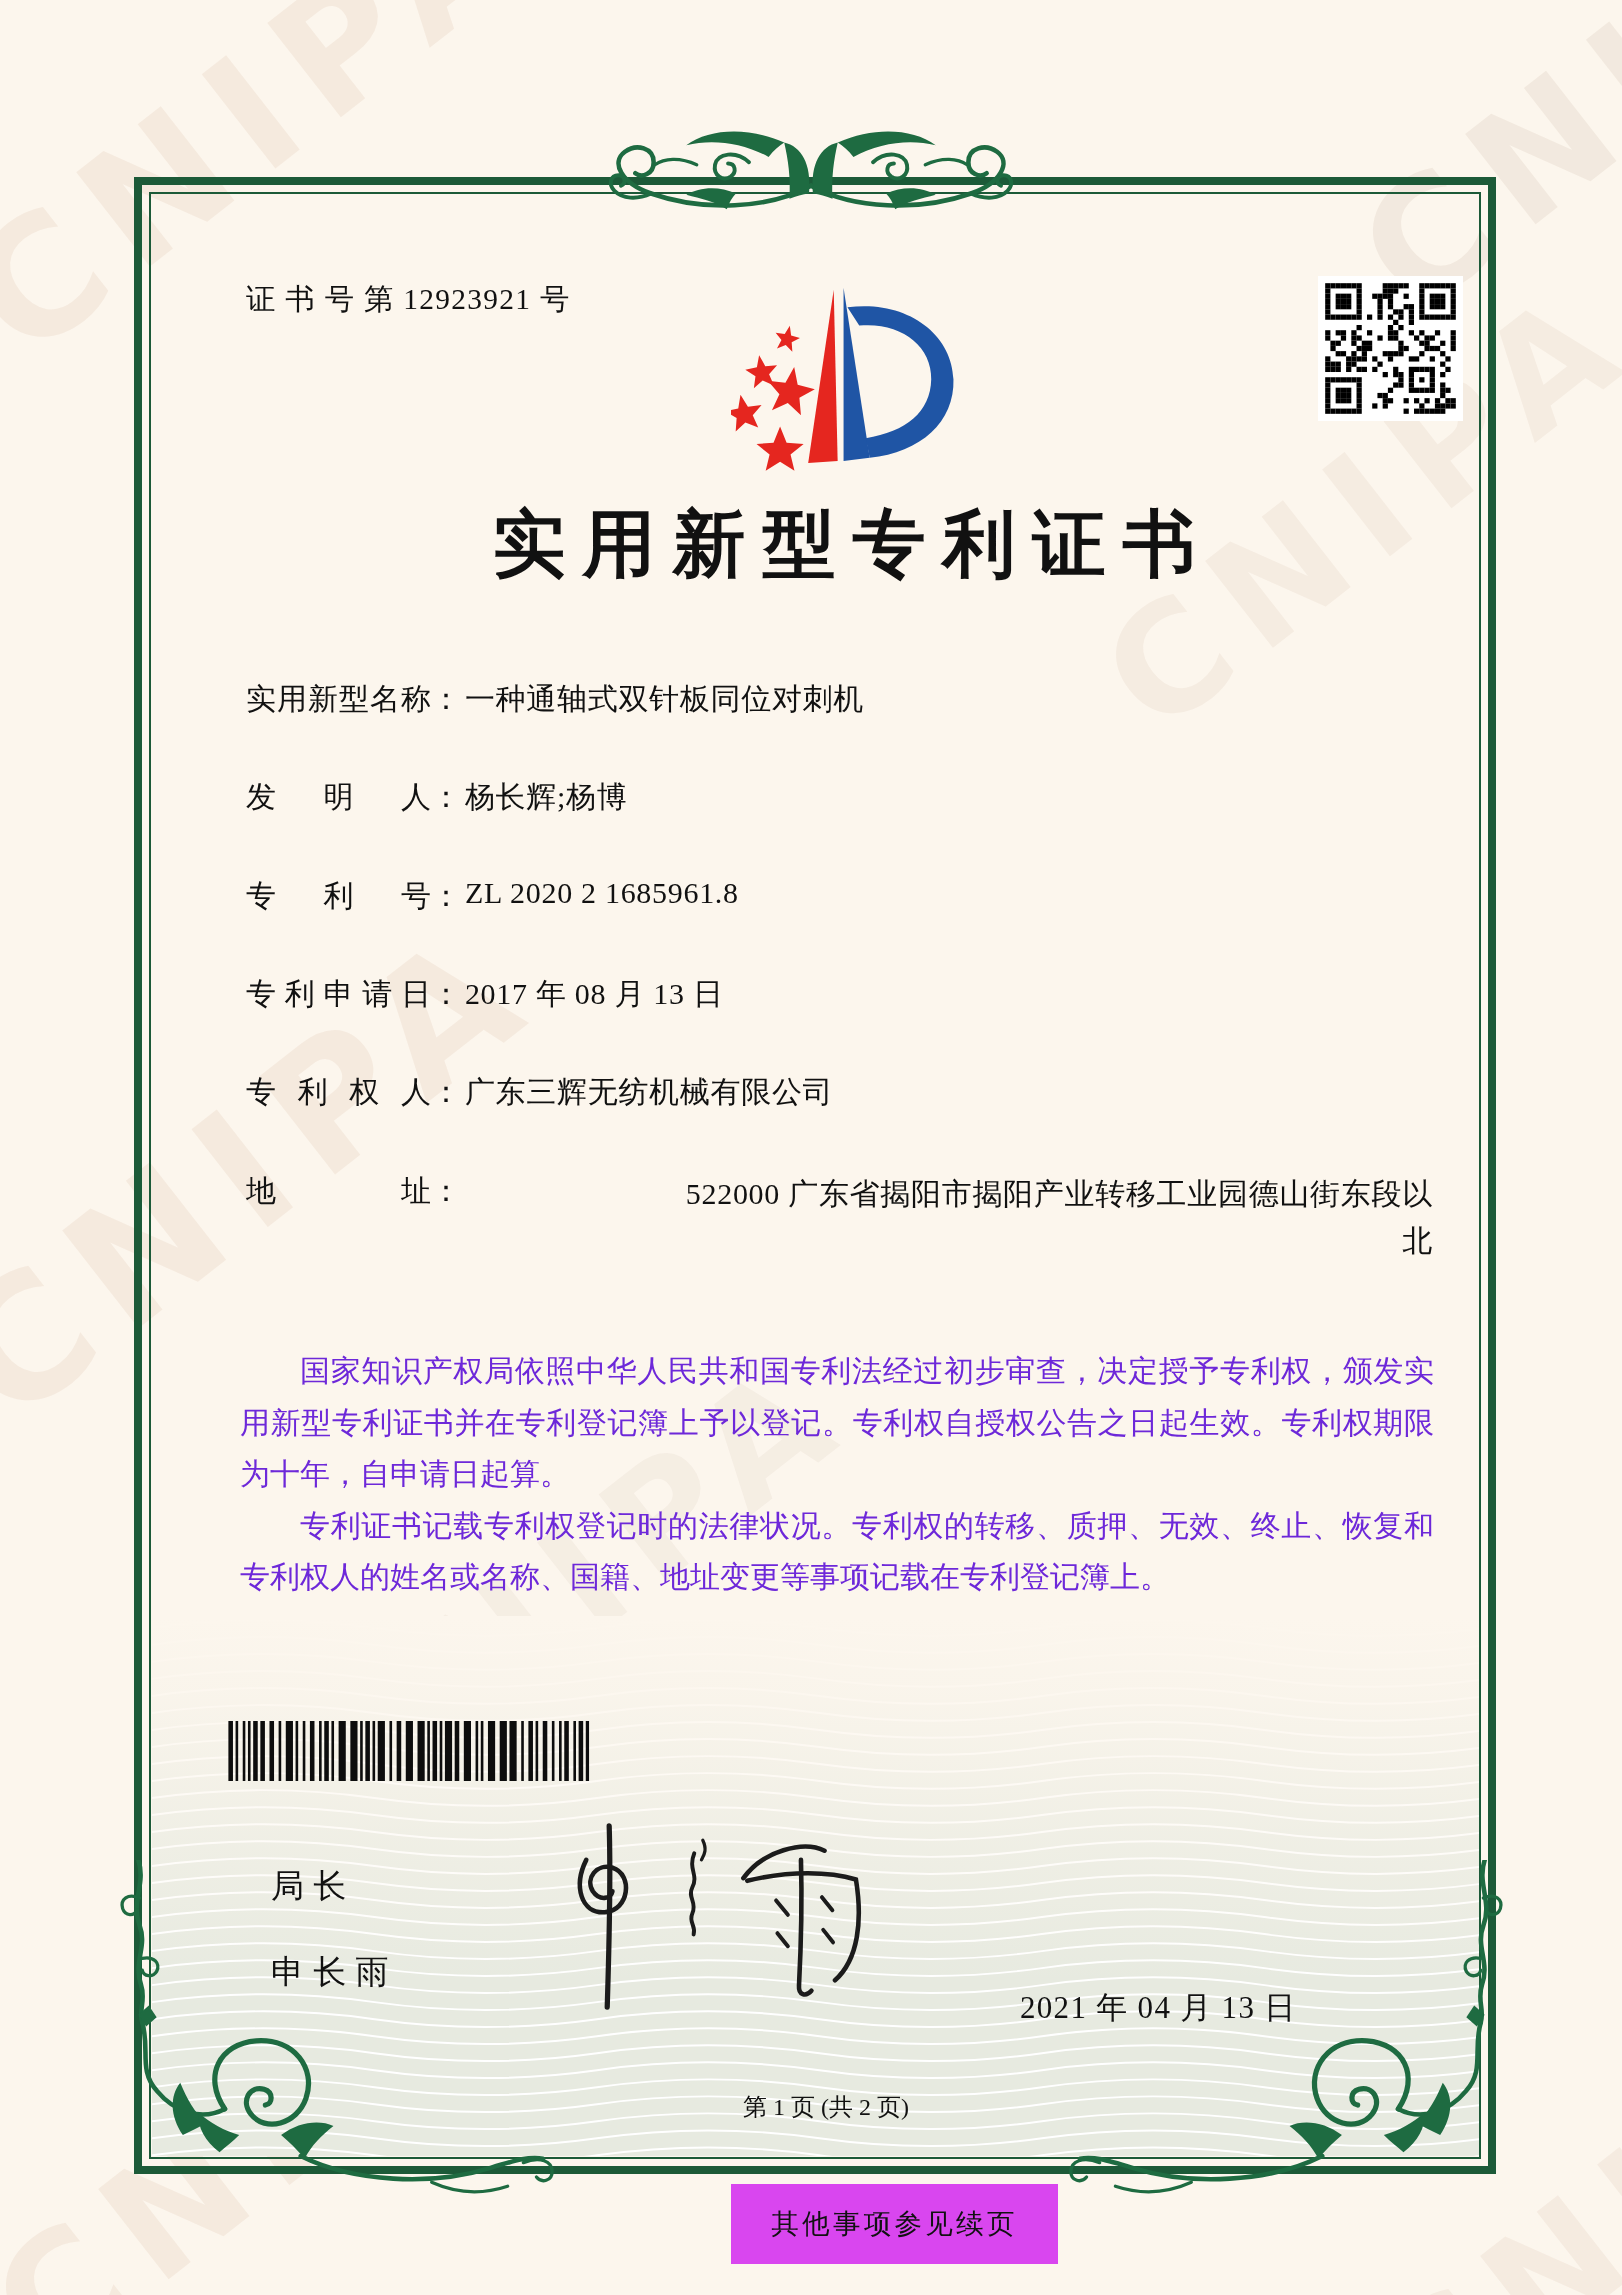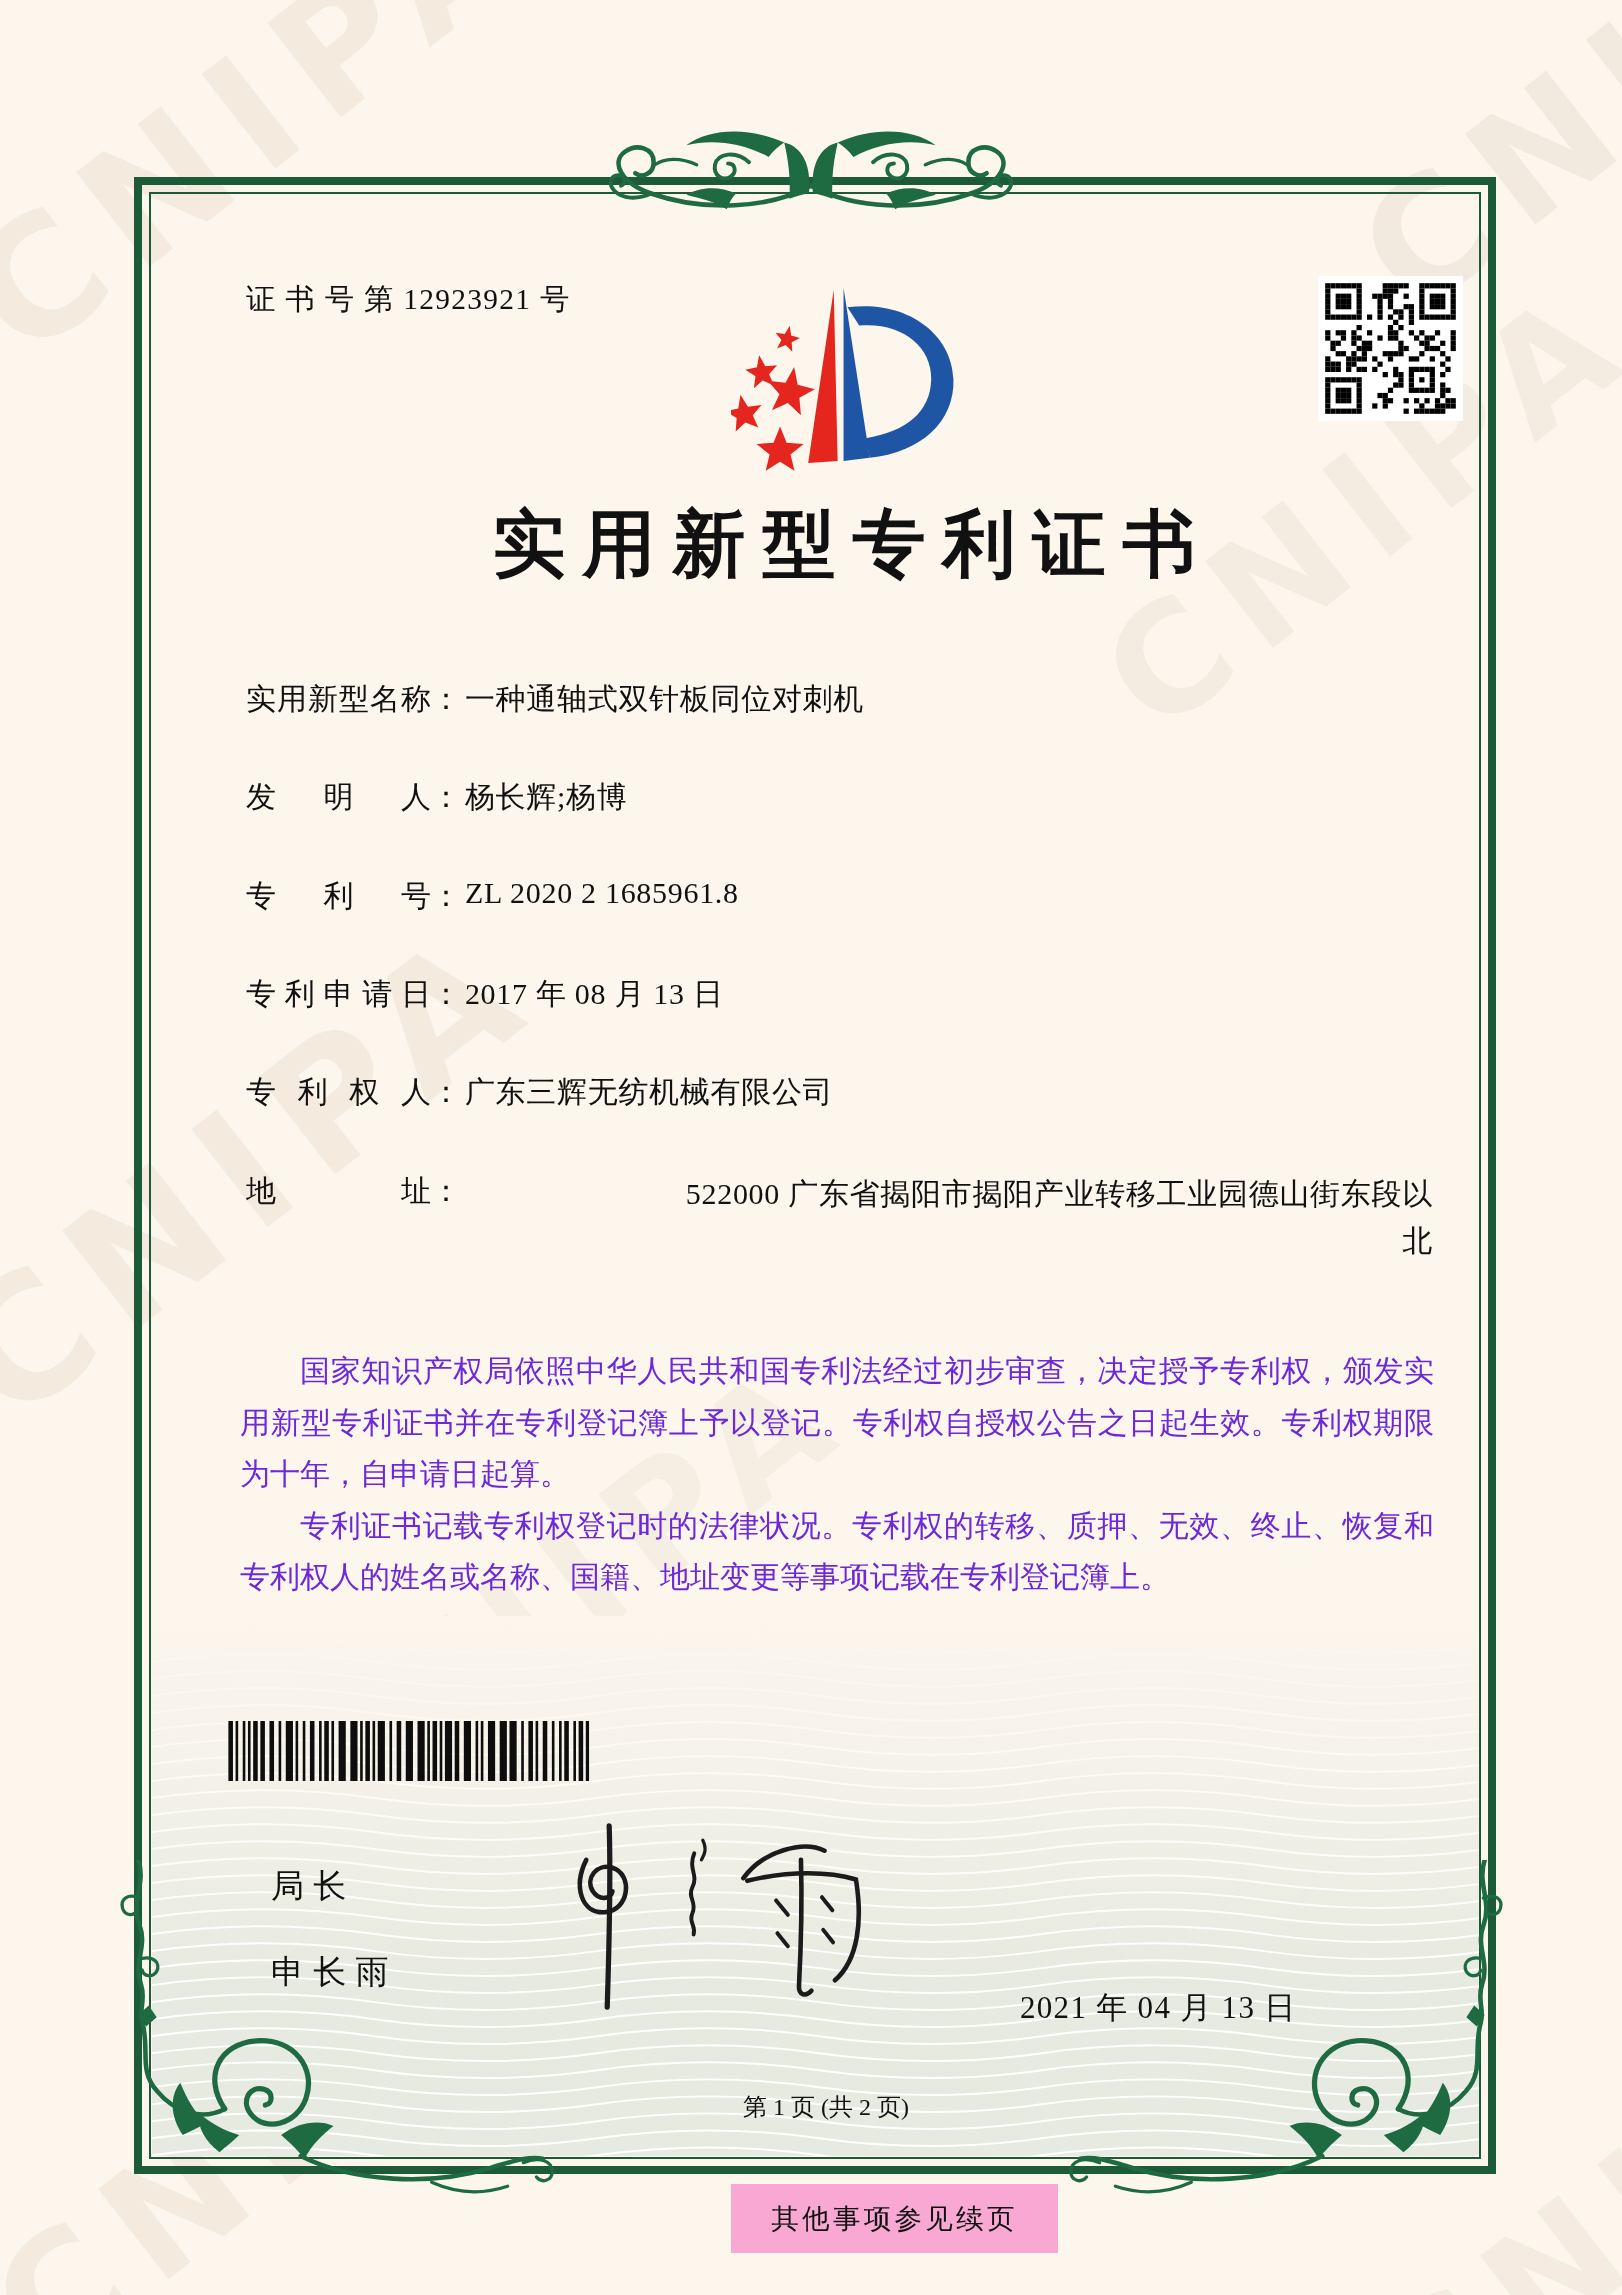--- a/index.html
+++ b/index.html
@@ -63,21 +63,21 @@
   .g2{position:absolute;left:589px;top:0;}
   .paras{position:absolute;left:216px;top:1345px;width:1194px;font-size:30px;
     line-height:1.72;text-align:justify;color:#6d28d9;}
   .paras p{margin:0;text-indent:2em;}
   .barcode{position:absolute;left:204px;top:1721px;}
   .signer-title{position:absolute;left:247px;top:1864px;font-size:33px;letter-spacing:9.2px;font-family:Liberation Mono, monospace;}
   .signer-name{position:absolute;left:247px;top:1950px;font-size:33px;letter-spacing:9.2px;}
   .signature{position:absolute;left:523px;top:1814px;}
   .issue-date{position:absolute;left:996px;top:1987px;font-size:31px;letter-spacing:1.3px;}
   .page-footer{position:absolute;left:0;top:2091px;width:1604px;text-align:center;font-size:24px;}
-  .note{position:absolute;left:707px;top:2184px;width:327px;height:69px;background:#f9a8d4;
+  .note{position:absolute;left:707px;top:2184px;width:327px;height:80px;background:#d946ef;
     display:flex;align-items:center;justify-content:center;font-size:27.5px;letter-spacing:3.3px;}
 </style>
 </head>
 <body>
 
 <div class="page">
 
   <div class="wm wm1">CNIPA</div>
   <div class="wm wm2">CNIPA</div>
   <div class="wm wm3">CNIPA</div>

